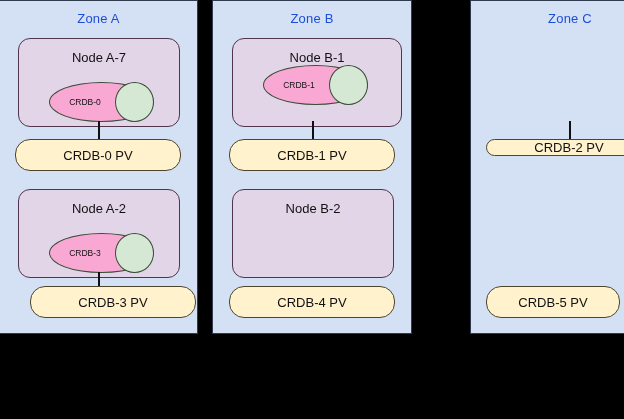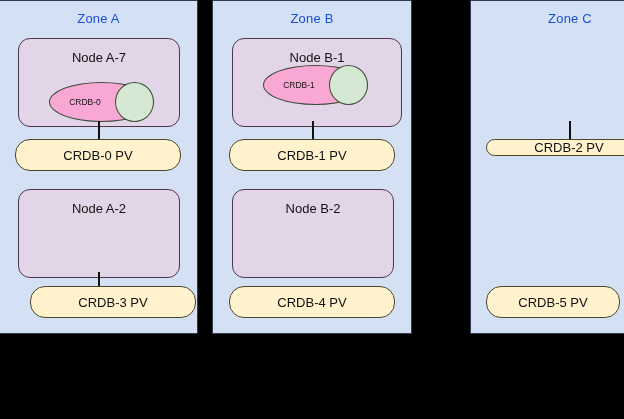--- a/index.html
+++ b/index.html
@@ -125,20 +125,23 @@
       <div class="node-label">Node A-7</div>
       <div class="cylinder" style="left:30px; top:43px; width:105px; height:40px;">
         <div class="cyl-label">CRDB-0</div>
       </div>
     </div>
     <div class="connector" style="left:98px; top:120px; height:20px;"></div>
     <div class="pv" style="left:15px; top:138px; width:166px; height:32px;">CRDB-0 PV</div>
 
     <div class="node" style="left:18px; top:188px; width:162px; height:89px;">
       <div class="node-label">Node A-2</div>
+      <div class="cylinder" style="left:30px; top:43px; width:105px; height:40px;">
+        <div class="cyl-label">CRDB-3</div>
+      </div>
     </div>
     <div class="connector" style="left:98px; top:271px; height:20px;"></div>
     <div class="pv" style="left:15px; top:285px; width:166px; height:32px;margin-left:15px;">CRDB-3 PV</div>
   </div>
 
   <div class="zone" id="zone-b">
     <div class="zone-title">Zone B</div>
 
     <div class="node" style="left:19px; top:37px; width:170px; height:89px;">
       <div class="node-label">Node B-1</div>

